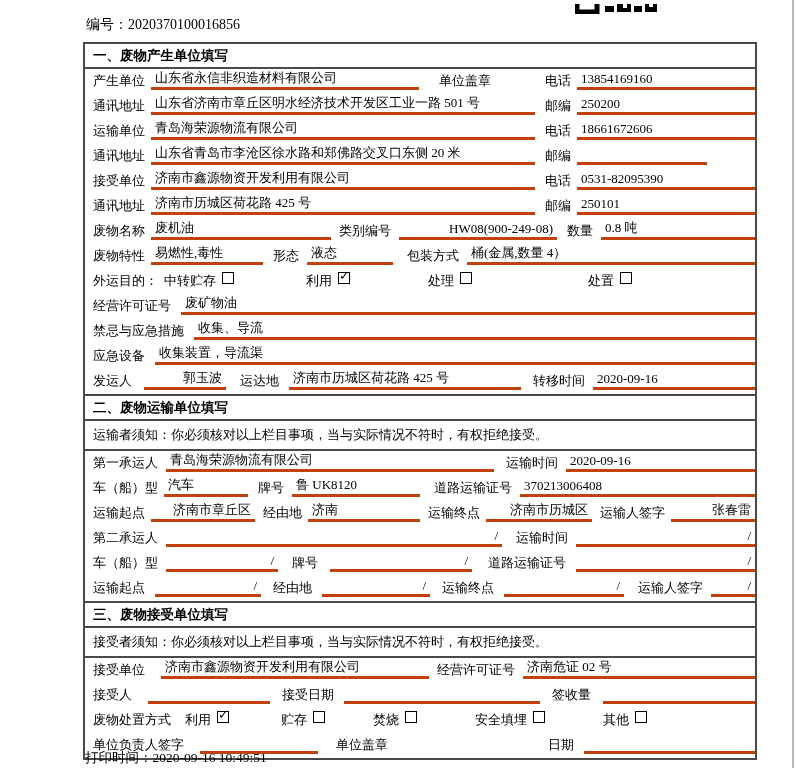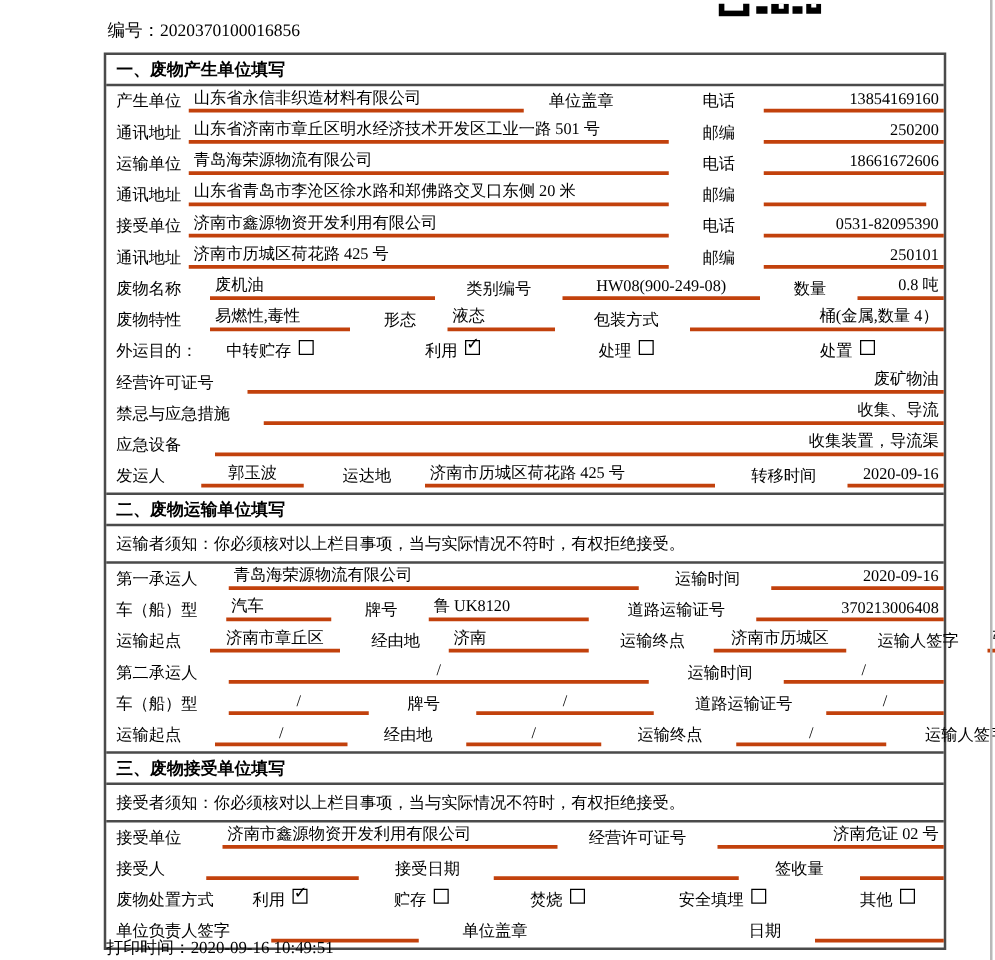--- a/index.html
+++ b/index.html
@@ -16,26 +16,26 @@
   
   .form{position:absolute;top:42px;left:83px;width:674px;border:2px solid #4a4a4a;
         box-sizing:border-box;background:#fff;}
   .sec{border-top:2px solid #4a4a4a;}
   .sec:first-child{border-top:none;}
   .sec-header{height:23px;line-height:23px;padding-left:8px;font-size:13.5px;font-weight:bold;
               font-family:"Liberation Sans","DejaVu Sans",sans-serif;border-bottom:2px solid #4a4a4a;}
   .notice{height:28px;display:flex;align-items:center;padding-left:8px;font-size:13px;
           border-bottom:2px solid #4a4a4a;}
   .row{display:flex;align-items:flex-end;height:25px;box-sizing:border-box;
-       padding:0 0 4px 8px;font-size:13px;gap:17px;}
+       padding:0 0 4px 8px;font-size:13px;}
   .lbl{white-space:nowrap;flex:0 0 auto;}
   .u{border-bottom:3px solid #c2410c;white-space:nowrap;padding:0 4px;box-sizing:border-box;
      flex:0 0 auto;min-height:16px;overflow:hidden;}
-  .u.fill{flex:1 1 auto;text-align:right;}
-  .u.ctr{text-align:center;}
+  .u.fill{flex:1 1 auto;}
+  .u.ctr{text-align:right;}
   .grp{display:flex;align-items:flex-end;flex:0 0 452px;width:452px;}
   .grp .u.grow{flex:1 1 auto;margin-right:10px;}
   .seal{margin-left:20px;white-space:nowrap;}
   .cbg{display:flex;flex:0 0 auto;}
   .cbox{display:inline-block;position:relative;width:12px;height:12px;border:1.5px solid #000;
         margin-left:6px;margin-bottom:1px;box-sizing:border-box;}
   .cmark{position:absolute;left:0px;top:-4px;font-size:13px;line-height:13px;
          font-family:"DejaVu Sans",sans-serif;}
   
   .print-line{position:absolute;left:85px;top:749px;font-size:13.5px;white-space:nowrap;}

